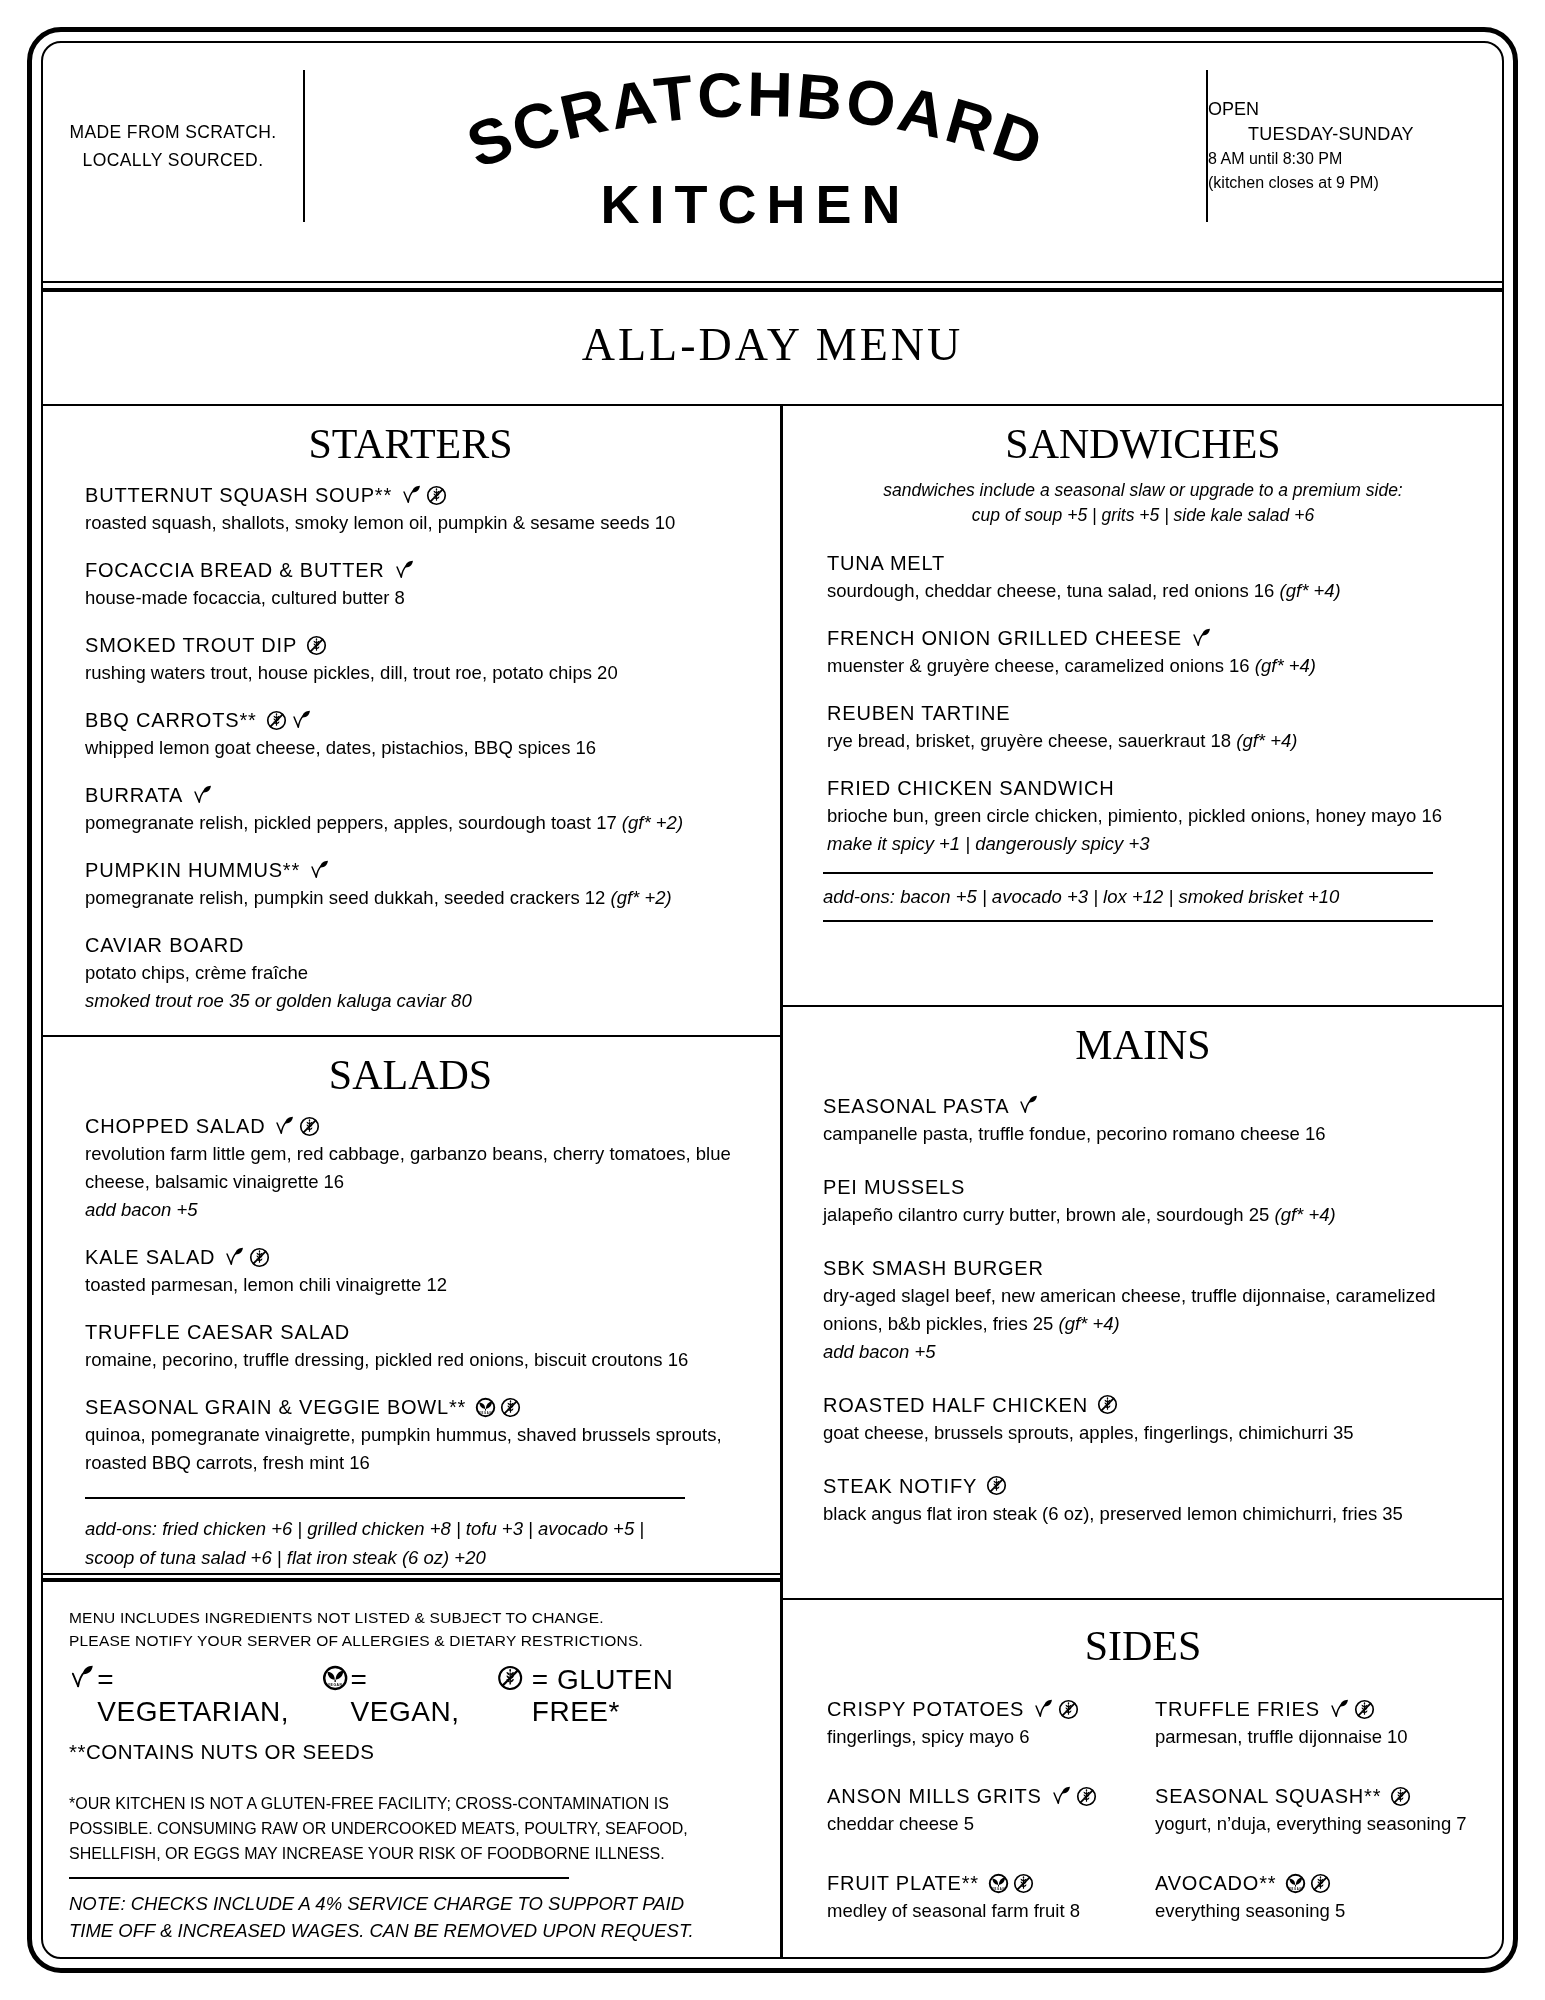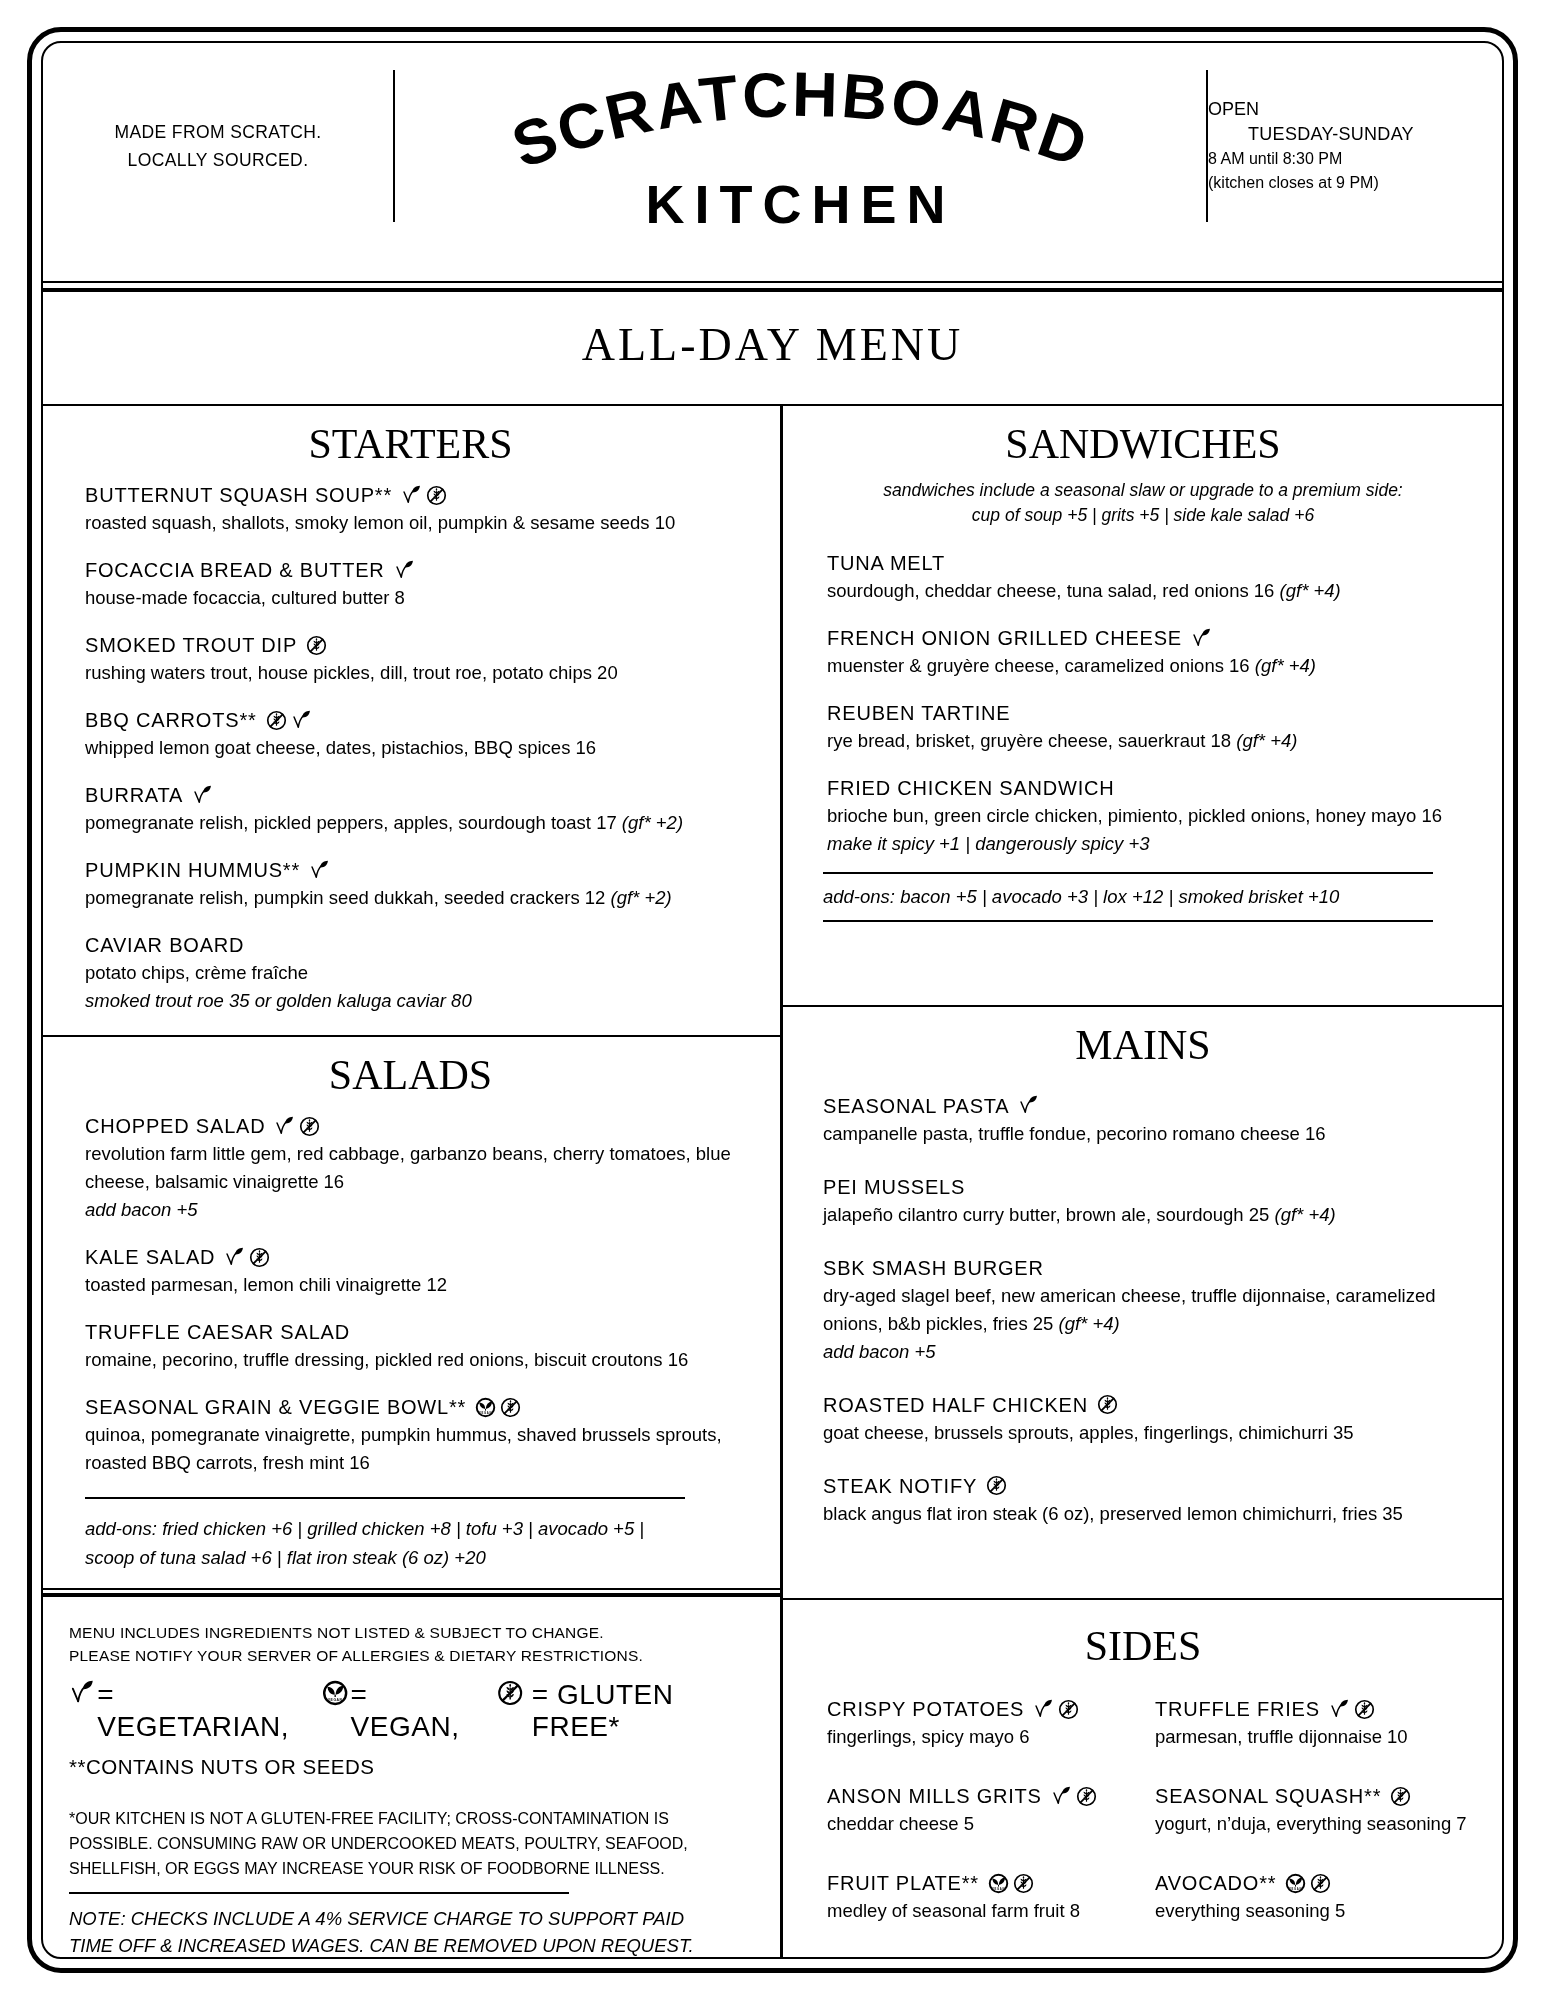--- a/index.html
+++ b/index.html
@@ -6,42 +6,42 @@
   .page{position:relative;width:1545px;height:2000px;background:#fff;margin:0 auto;
         font-family:"Liberation Sans",sans-serif;color:#000;overflow:hidden;}
   .frame-outer{position:absolute;left:27px;top:27px;right:27px;bottom:27px;
         border:5px solid #000;border-radius:34px;}
   .frame-inner{position:absolute;left:41px;top:41px;right:41px;bottom:41px;
         border:2px solid #000;border-radius:20px;}
 
   
   .header{position:absolute;left:43px;top:43px;right:43px;height:205px;
           display:flex;align-items:center;}
-  .hdr-left{width:350px;text-align:center;font-size:17.5px;line-height:28px;letter-spacing:.4px;}
+  .hdr-left{width:260px;text-align:center;font-size:17.5px;line-height:28px;letter-spacing:.4px;}
   .hdr-vr{width:2px;height:152px;background:#000;}
   .hdr-center{flex:1;text-align:center;padding-top:6px;}
   .arc-svg{display:block;margin:0 auto;}
   .brand-word{font-size:54px;font-weight:bold;letter-spacing:10px;margin-top:-30px;}
   .hdr-right{width:294px;}
   .hr-l1{font-size:18px;line-height:25px;}
   .hr-l2{font-size:18px;line-height:25px;letter-spacing:.3px;padding-left:40px;}
   .hr-l3{font-size:16px;line-height:24px;}
   .hr-l4{font-size:16px;line-height:24px;}
 
   .rule-a{position:absolute;left:41px;right:41px;top:281px;height:2px;background:#000;}
   .rule-b{position:absolute;left:41px;right:41px;top:288px;height:4px;background:#000;}
 
   
   .banner{position:absolute;left:0;right:0;top:318px;text-align:center;
           font-family:"Liberation Serif",serif;font-size:46px;letter-spacing:3px;}
   .rule-c{position:absolute;left:41px;right:41px;top:404px;height:2px;background:#000;}
 
   
   .col-divider{position:absolute;left:780px;top:406px;bottom:41px;width:2.5px;background:#000;}
-  .col-left{position:absolute;left:41px;top:406px;width:739px;bottom:41px;display:flex;flex-direction:column;}
+  .col-left{position:absolute;left:41px;top:406px;width:739px;bottom:56px;display:flex;flex-direction:column;}
   .col-right{position:absolute;left:783px;top:406px;width:720px;bottom:43px;display:flex;flex-direction:column;}
 
   .sec-title{font-family:"Liberation Serif",serif;font-size:42px;text-align:center;
              line-height:44px;margin:16px 0 14px;}
   .box-starters{height:652px;border-bottom:2.5px solid #000;box-sizing:border-box;}
   .box-salads{height:570px;box-sizing:border-box;}
   .dbl-rule{height:9px;border-top:2.5px solid #000;border-bottom:4px solid #000;box-sizing:border-box;}
   .box-notes{flex:1;}
 
   .box-sandwiches{height:608px;border-bottom:2.5px solid #000;box-sizing:border-box;}

